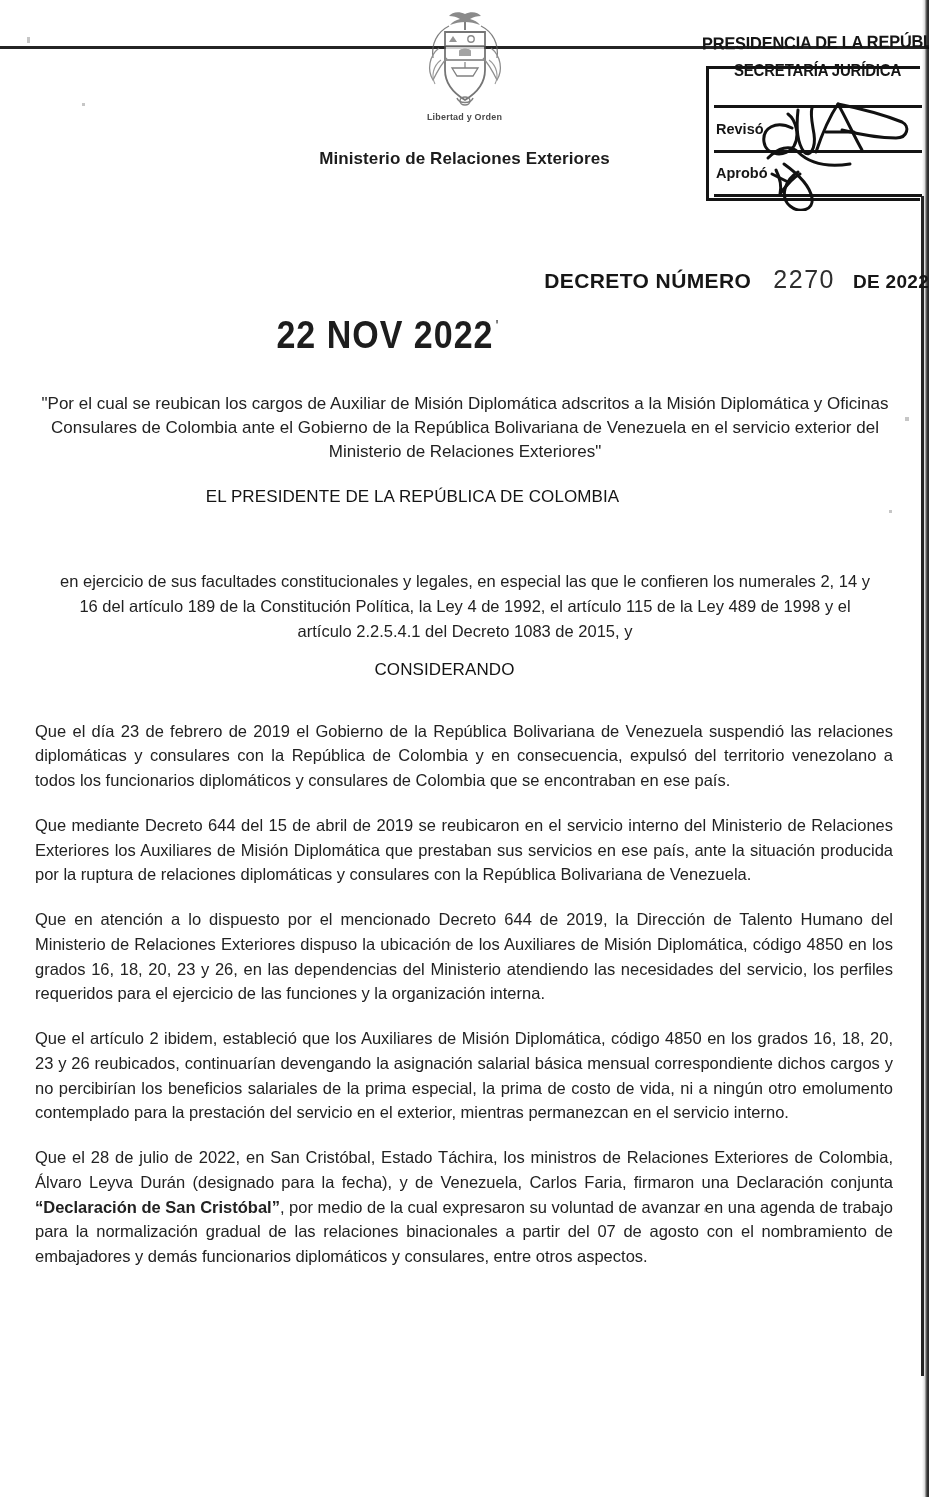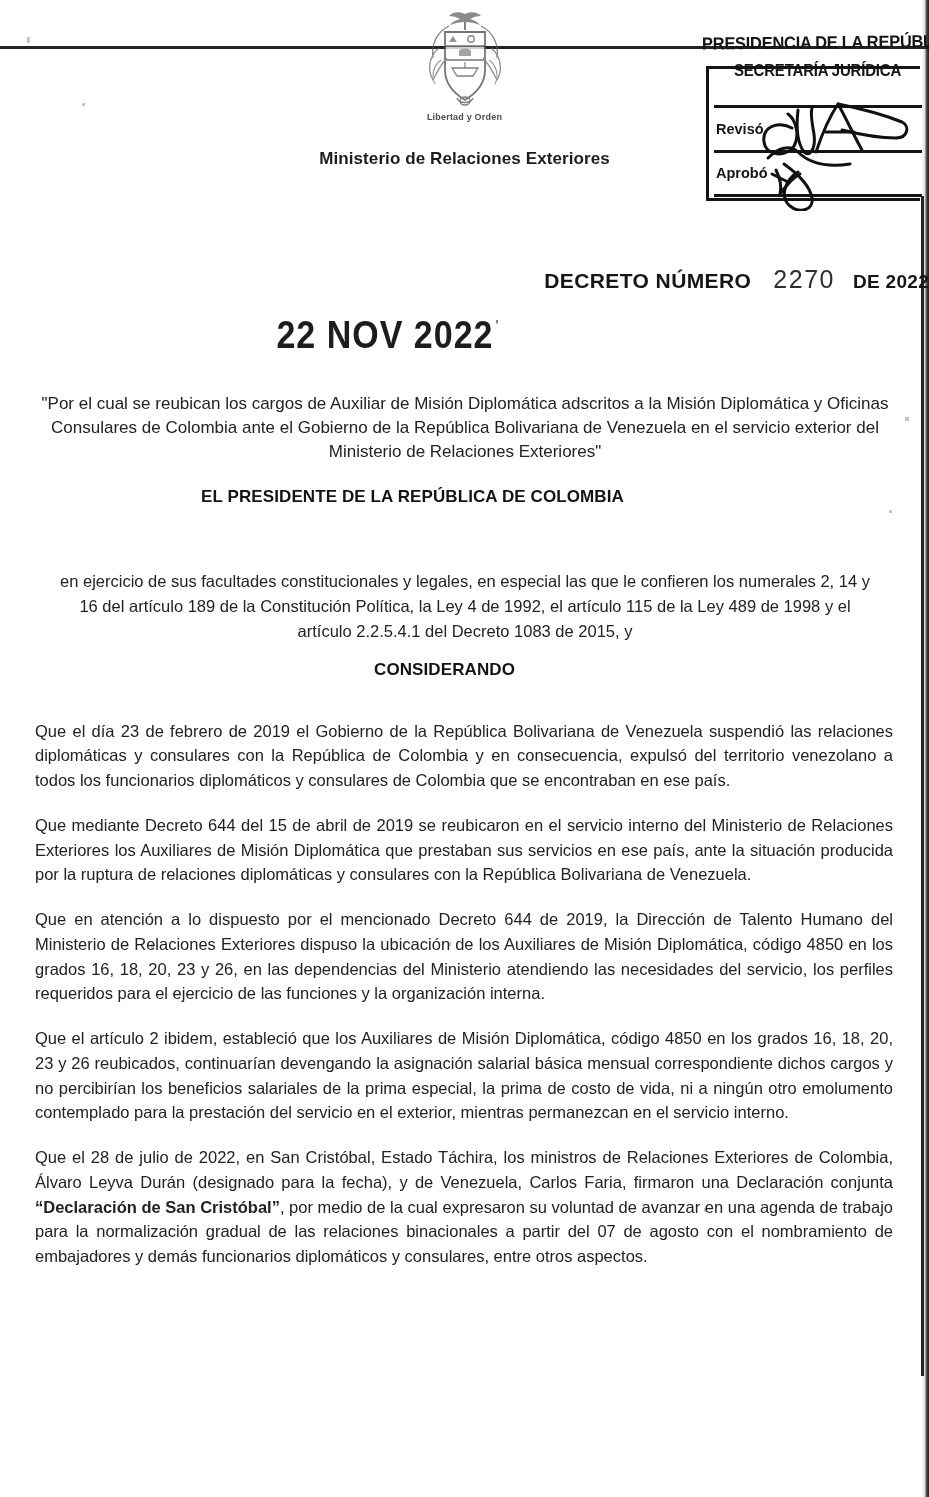--- a/index.html
+++ b/index.html
@@ -229,21 +229,21 @@
     font-size: 17px;
     line-height: 1.42;
     color: #222;
   }
   .section-heading {
     position: absolute;
     left: 0;
     width: 825px;
     text-align: center;
     font-size: 17px;
-    font-weight: 700;
+    font-weight: 400;
     letter-spacing: .1px;
     color: #141414;
   }
   .heading-president { top: 487px; }
   .heading-considering { top: 660px; margin-left: 32px; }
 
   .preamble {
     position: absolute;
     left: 60px;
     top: 569px;

